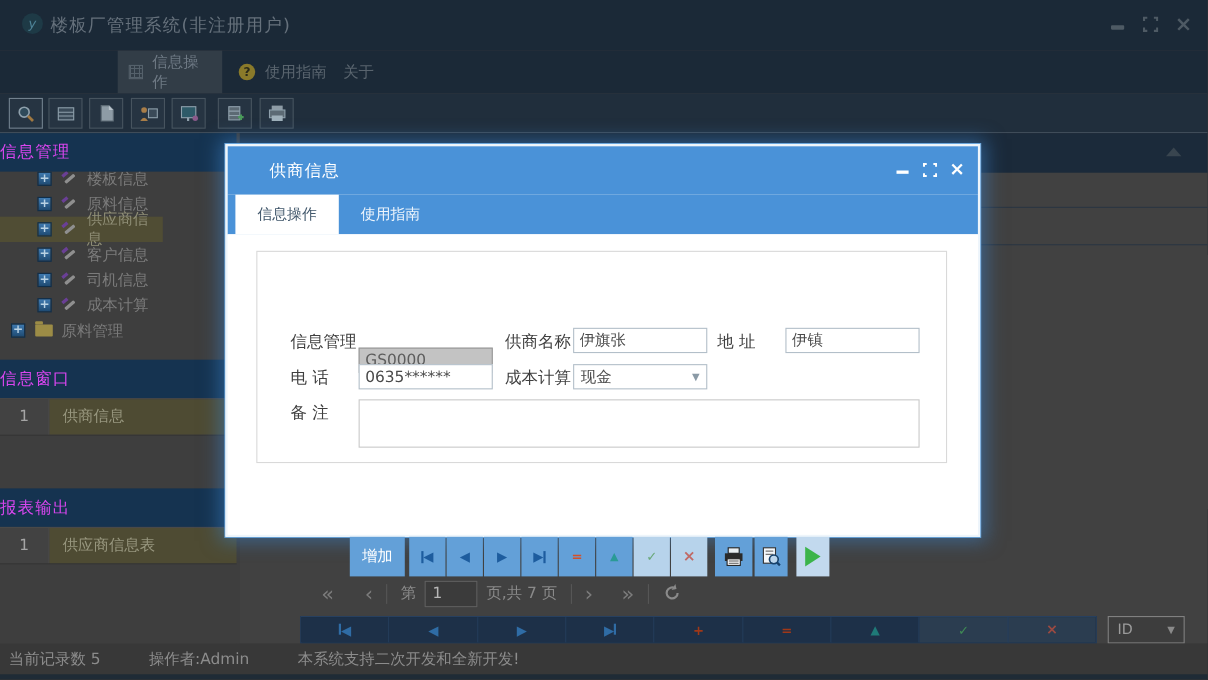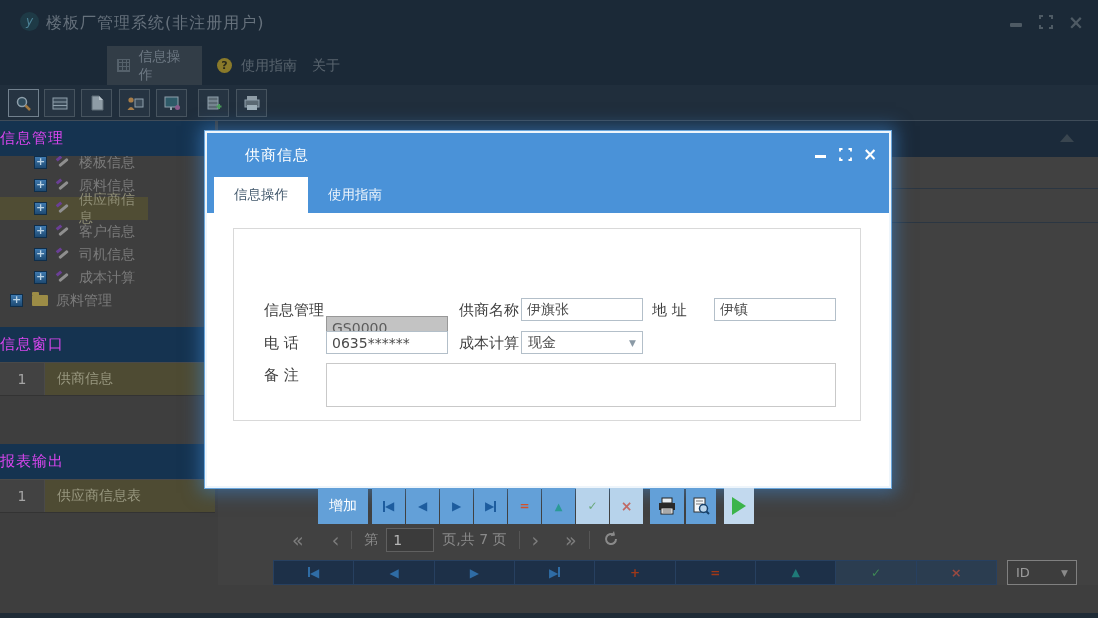--- a/index.html
+++ b/index.html
@@ -354,20 +354,25 @@
           <span class="rn-x">×</span>
         </div>
     </div>
 
     <div class="id-select">
       <span>ID</span>
       <span class="arr">▼</span>
     </div>
   </div>
 
+  <div class="statusbar">
+    <span>当前记录数 5</span>
+    <span>操作者:Admin</span>
+    <span>本系统支持二次开发和全新开发!</span>
+  </div>
   <div class="bottom-strip"></div>
 
   <div class="dialog">
     <div class="dlg-header">
       <div class="dlg-title">供商信息</div>
       <div class="dlg-controls">
         <div class="dwc">
             <div class="minbar"></div>
           </div>
         <div class="dwc">

